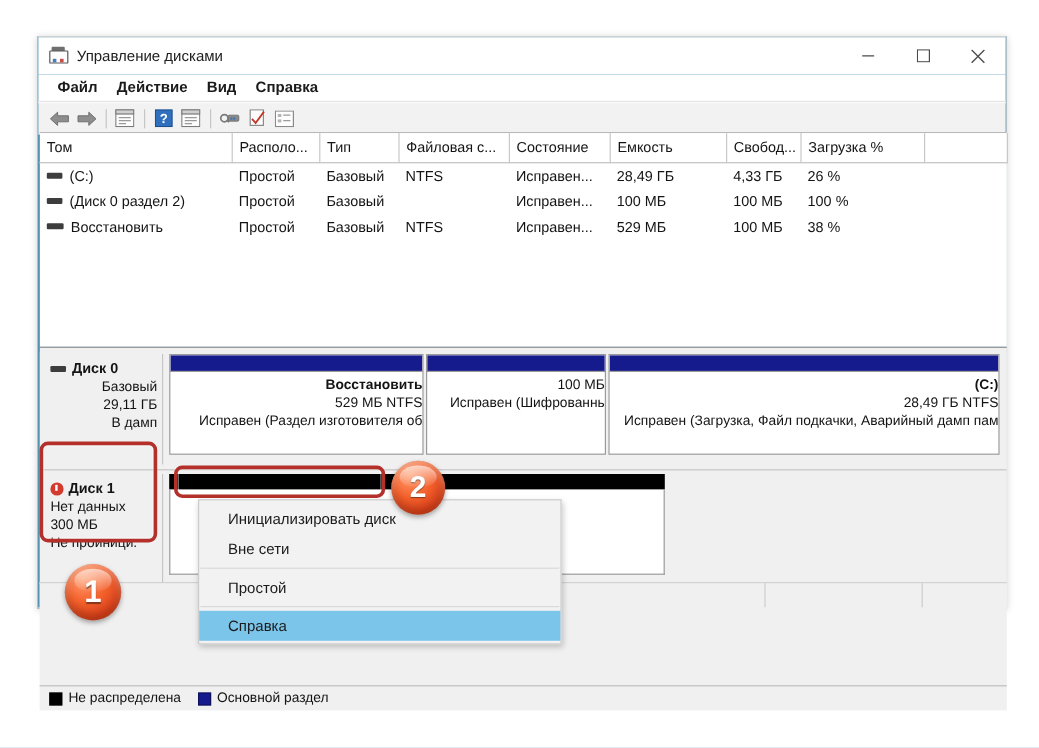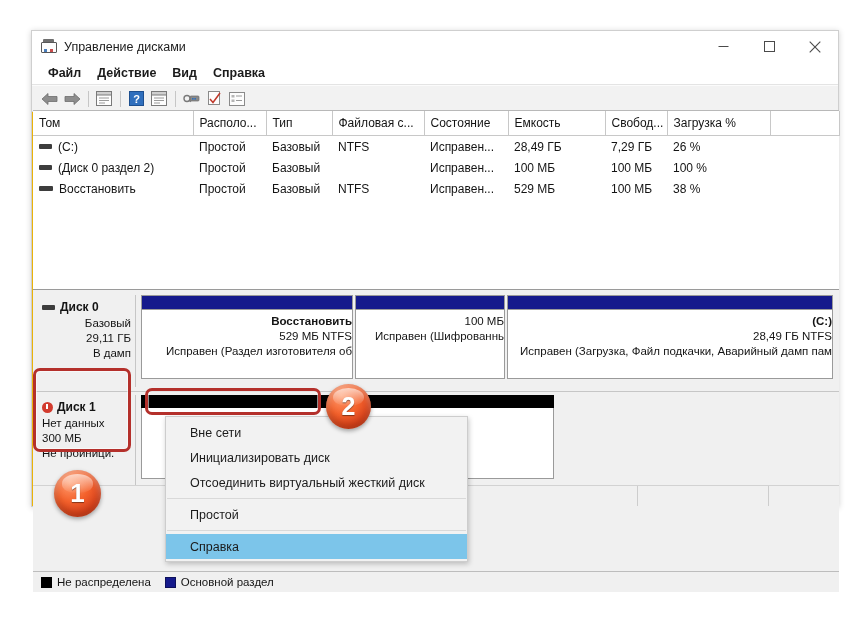--- a/index.html
+++ b/index.html
@@ -13,21 +13,21 @@
     position: relative;
     width: 866px; height: 623px;
     background: #ffffff;
   }
 
   
   #window {
     position: absolute;
     left: 31px; top: 30px;
     width: 808px; height: 477px;
-    background: #eab308;
+    background: #0369a1;
     border: 1px solid #cfcfcf;
     box-shadow: 0 1px 6px rgba(0,0,0,0.18);
     box-sizing: border-box;
   }
 
   
   .titlebar {
     position: relative;
     height: 31px;
     background: #ffffff;
@@ -514,21 +514,21 @@
           </tr>
         </thead>
         <tbody>
           <tr>
             <td><span class="vol-ico"></span><span>(C:)</span></td>
             <td>Простой</td>
             <td>Базовый</td>
             <td>NTFS</td>
             <td>Исправен...</td>
             <td>28,49 ГБ</td>
-            <td>7,29 ГБ</td>
+            <td>4,33 ГБ</td>
             <td>26 %</td>
             <td></td>
           </tr>
           <tr>
             <td><span class="vol-ico"></span><span>(Диск 0 раздел 2)</span></td>
             <td>Простой</td>
             <td>Базовый</td>
             <td></td>
             <td>Исправен...</td>
             <td>100 МБ</td>
@@ -614,23 +614,22 @@
       </div>
     </div>
 
     <div class="statusbar">
       <div class="sb-pane p1"></div>
       <div class="sb-pane p2"></div>
       <div class="sb-pane p3"></div>
     </div>
 
     <div class="ctxmenu">
+      <div class="ctx-item">Инициализировать диск</div>
       <div class="ctx-item">Вне сети</div>
-      <div class="ctx-item">Инициализировать диск</div>
-      <div class="ctx-item">Отсоединить виртуальный жесткий диск</div>
       <div class="ctx-sep"></div>
       <div class="ctx-item">Простой</div>
       <div class="ctx-sep"></div>
       <div class="ctx-item selected">Справка</div>
     </div>
 
   </div>
 
   <div class="hl" id="hl-disk1"></div>
   <div class="hl" id="hl-init"></div>

